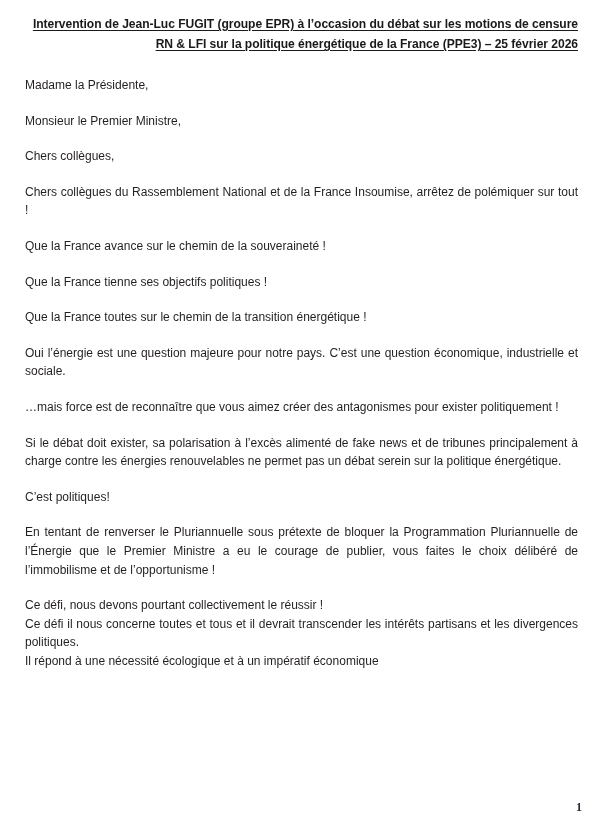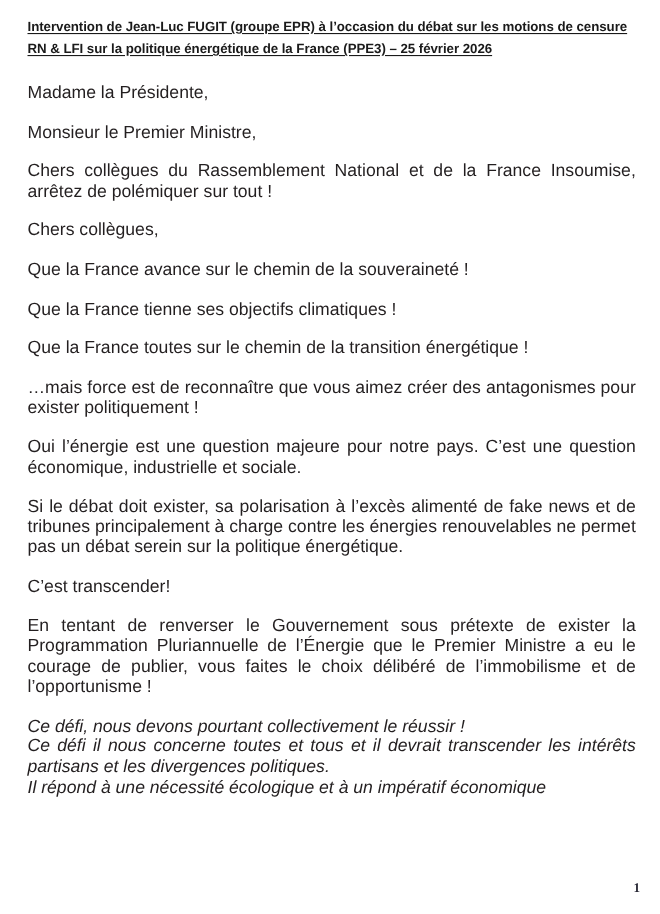--- a/index.html
+++ b/index.html
@@ -27,46 +27,45 @@
     width: 553px;
   }
 
   
   .doc-title {
     margin: 0;
     padding-top: 14px;
     font-size: 12.1px;
     font-weight: bold;
     line-height: 20px;
-    text-align: left;
+    text-align: right;
     text-decoration: underline;
     text-underline-offset: 2px;
     letter-spacing: -0.05px;
     color: #1a1a1a;
   }
 
   
   .body-block {
     margin-top: 22px;
   }
   p.para {
     margin: 0 0 17px 0;
-    font-size: 16px;
+    font-size: 12px;
     line-height: 18.6px;
     text-align: justify;
     text-justify: inter-word;
     color: #231f20;
   }
   
   .tight-group {
     margin: 0 0 17px 0;
   }
   .tight-group p.para {
     margin: 0;
-    font-style: italic;
   }
 
   
   .page-number {
     position: absolute;
     right: 18px;
     bottom: 16px;
     font-family: "Liberation Serif", serif;
     font-size: 12px;
     font-weight: bold;
@@ -79,30 +78,30 @@
 <div class="page">
 
   <div class="content">
 
     <h1 class="doc-title">Intervention de Jean-Luc FUGIT (groupe EPR) à l’occasion du débat sur les motions de censure RN &amp; LFI sur la politique énergétique de la France (PPE3) – 25 février 2026</h1>
 
     <div class="body-block">
 
       <p class="para">Madame la Présidente,</p>
       <p class="para">Monsieur le Premier Ministre,</p>
+      <p class="para">Chers collègues,</p>
       <p class="para">Chers collègues du Rassemblement National et de la France Insoumise, arrêtez de polémiquer sur tout !</p>
-      <p class="para">Chers collègues,</p>
       <p class="para">Que la France avance sur le chemin de la souveraineté !</p>
-      <p class="para">Que la France tienne ses objectifs climatiques !</p>
+      <p class="para">Que la France tienne ses objectifs politiques !</p>
       <p class="para">Que la France toutes sur le chemin de la transition énergétique !</p>
+      <p class="para">Oui l’énergie est une question majeure pour notre pays. C’est une question économique, industrielle et sociale.</p>
       <p class="para">…mais force est de reconnaître que vous aimez créer des antagonismes pour exister politiquement !</p>
-      <p class="para">Oui l’énergie est une question majeure pour notre pays. C’est une question économique, industrielle et sociale.</p>
       <p class="para">Si le débat doit exister, sa polarisation à l’excès alimenté de fake news et de tribunes principalement à charge contre les énergies renouvelables ne permet pas un débat serein sur la politique énergétique.</p>
-      <p class="para">C’est transcender!</p>
-      <p class="para">En tentant de renverser le Gouvernement sous prétexte de exister la Programmation Pluriannuelle de l’Énergie que le Premier Ministre a eu le courage de publier, vous faites le choix délibéré de l’immobilisme et de l’opportunisme !</p>
+      <p class="para">C’est politiques!</p>
+      <p class="para">En tentant de renverser le Pluriannuelle sous prétexte de bloquer la Programmation Pluriannuelle de l’Énergie que le Premier Ministre a eu le courage de publier, vous faites le choix délibéré de l’immobilisme et de l’opportunisme !</p>
 
       <div class="tight-group">
         <p class="para">Ce défi, nous devons pourtant collectivement le réussir !</p>
         <p class="para">Ce défi il nous concerne toutes et tous et il devrait transcender les intérêts partisans et les divergences politiques.</p>
         <p class="para">Il répond à une nécessité écologique et à un impératif économique</p>
 
       </div>
 
     </div>
   </div>

